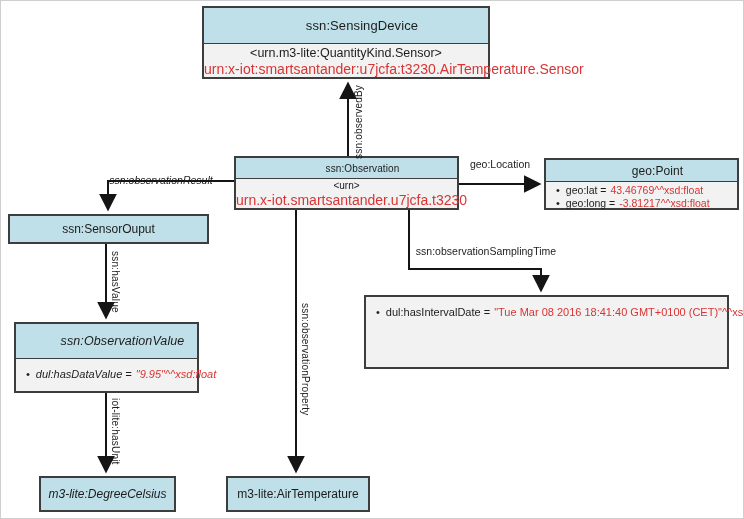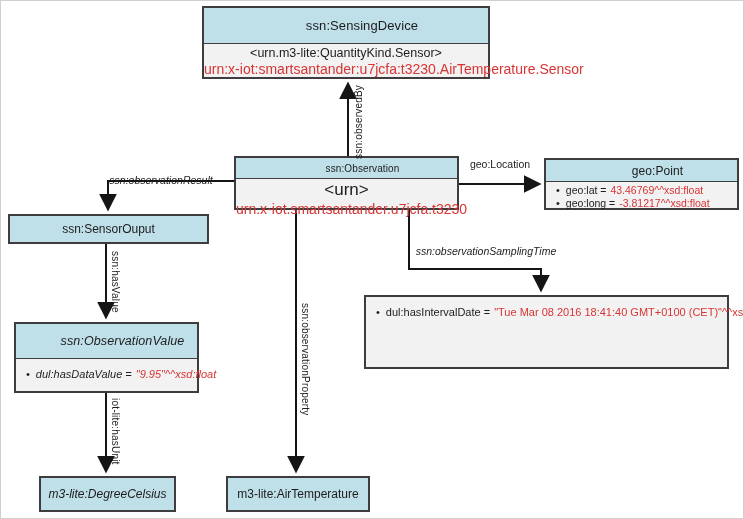--- a/index.html
+++ b/index.html
@@ -68,21 +68,21 @@
     <div class="node-header" style="height:36px;font-size:13px;">ssn:SensingDevice</div>
     <div class="node-body center-body">
       <div class="line1">&lt;urn.m3-lite:QuantityKind.Sensor&gt;</div>
       <div class="line2">urn:x-iot:smartsantander:u7jcfa:t3230.AirTemperature.Sensor</div>
     </div>
   </div>
 
   <div class="node" style="left:233px;top:155px;width:225px;height:54px;">
     <div class="node-header" style="height:21px;font-size:10px;">ssn:Observation</div>
     <div class="node-body center-body">
-      <div class="line1" style="font-size:17px;margin-top:1px;">&lt;urn&gt;</div>
+      <div class="line1" style="font-size:10px;margin-top:1px;">&lt;urn&gt;</div>
       <div class="line2">urn.x-iot.smartsantander.u7jcfa.t3230</div>
     </div>
   </div>
 
   <div class="node" style="left:543px;top:157px;width:195px;height:52px;">
     <div class="node-header" style="height:22px;font-size:12px;">geo:Point</div>
     <div class="node-body" style="padding-top:2px;">
       <div class="bullet">
         <span class="dot">•</span>
         <span class="attr-label">geo:lat =</span>
@@ -118,20 +118,20 @@
       </div>
     </div>
   </div>
 
   <div class="node simple" style="left:38px;top:475px;width:137px;height:36px;font-style:italic;">m3-lite:DegreeCelsius</div>
 
   <div class="node simple" style="left:225px;top:475px;width:144px;height:36px;">m3-lite:AirTemperature</div>
 
   <div class="elabel" style="left:160px;top:173px;font-style:italic;">ssn:observationResult</div>
   <div class="elabel" style="left:499px;top:157px;">geo:Location</div>
-  <div class="elabel" style="left:485px;top:244px;font-style:italic;">ssn:observationSamplingTime</div>
+  <div class="elabel" style="left:485px;top:244px;">ssn:observationSamplingTime</div>
 
   <div class="vlabel up" style="left:352px;top:84px;">ssn:observedBy</div>
   <div class="vlabel" style="left:109px;top:250px;">ssn:hasValue</div>
   <div class="vlabel" style="left:109px;top:397px;">iot-lite:hasUnit</div>
   <div class="vlabel" style="left:299px;top:302px;">ssn:observationProperty</div>
 
 </div>
 
 </body></html>

